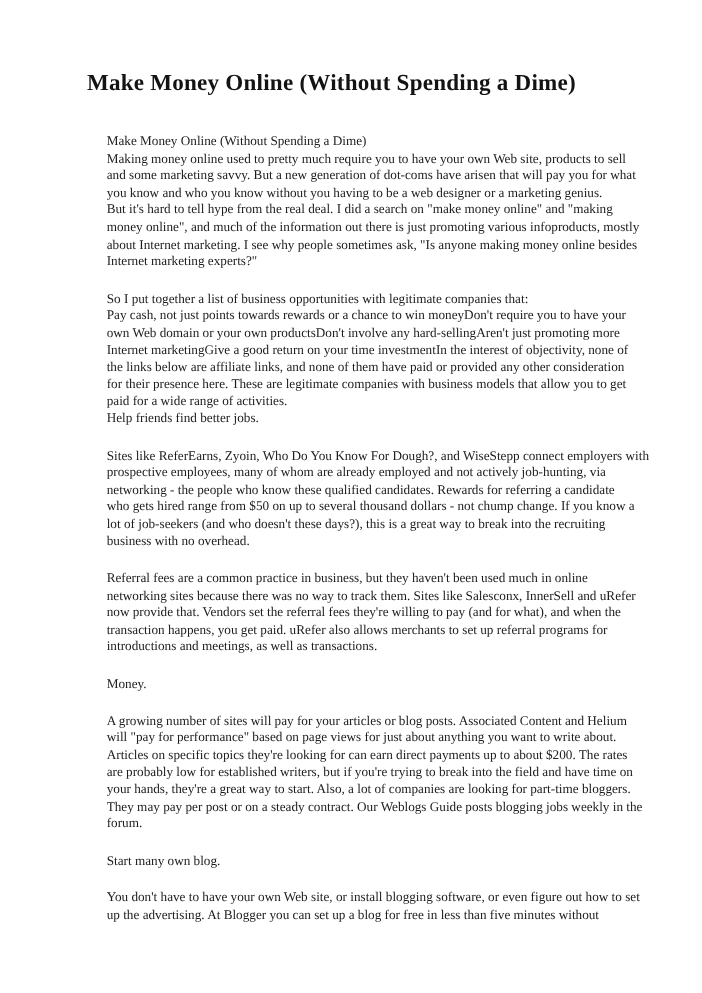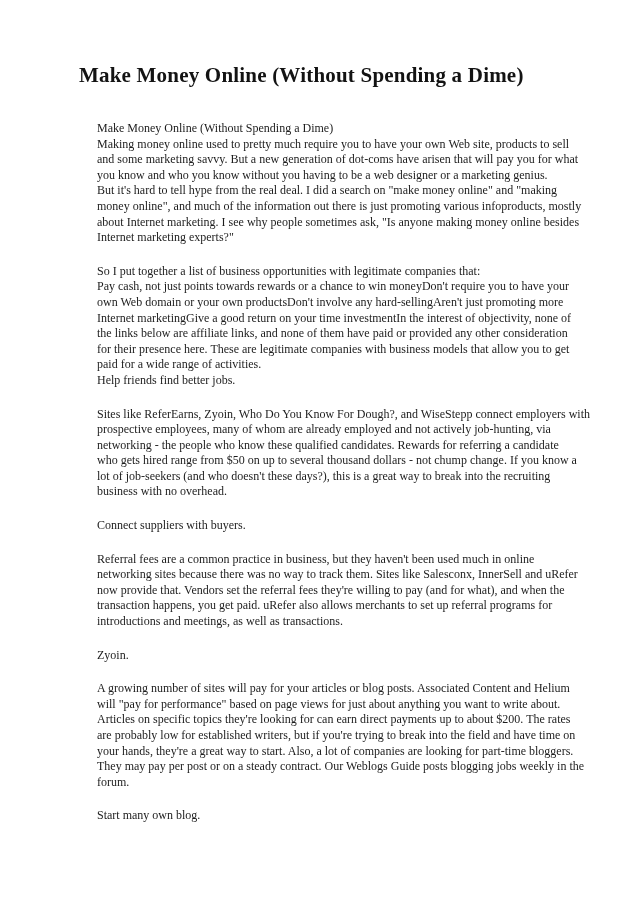--- a/index.html
+++ b/index.html
@@ -57,29 +57,30 @@
 the links below are affiliate links, and none of them have paid or provided any other consideration
 for their presence here. These are legitimate companies with business models that allow you to get
 paid for a wide range of activities.
 Help friends find better jobs.</div>
     <div class="para">Sites like ReferEarns, Zyoin, Who Do You Know For Dough?, and WiseStepp connect employers with
 prospective employees, many of whom are already employed and not actively job-hunting, via
 networking - the people who know these qualified candidates. Rewards for referring a candidate
 who gets hired range from $50 on up to several thousand dollars - not chump change. If you know a
 lot of job-seekers (and who doesn't these days?), this is a great way to break into the recruiting
 business with no overhead.</div>
-    <div class="para">Connect suppliers with buyers.</div>
     <div class="para">Referral fees are a common practice in business, but they haven't been used much in online
 networking sites because there was no way to track them. Sites like Salesconx, InnerSell and uRefer
 now provide that. Vendors set the referral fees they're willing to pay (and for what), and when the
 transaction happens, you get paid. uRefer also allows merchants to set up referral programs for
 introductions and meetings, as well as transactions.</div>
-    <div class="para">Zyoin.</div>
+    <div class="para">Money.</div>
     <div class="para">A growing number of sites will pay for your articles or blog posts. Associated Content and Helium
 will "pay for performance" based on page views for just about anything you want to write about.
 Articles on specific topics they're looking for can earn direct payments up to about $200. The rates
 are probably low for established writers, but if you're trying to break into the field and have time on
 your hands, they're a great way to start. Also, a lot of companies are looking for part-time bloggers.
 They may pay per post or on a steady contract. Our Weblogs Guide posts blogging jobs weekly in the
 forum.</div>
     <div class="para">Start many own blog.</div>
+    <div class="para">You don't have to have your own Web site, or install blogging software, or even figure out how to set
+up the advertising. At Blogger you can set up a blog for free in less than five minutes without</div>
   </div>
 </div>
 
 </body></html>

